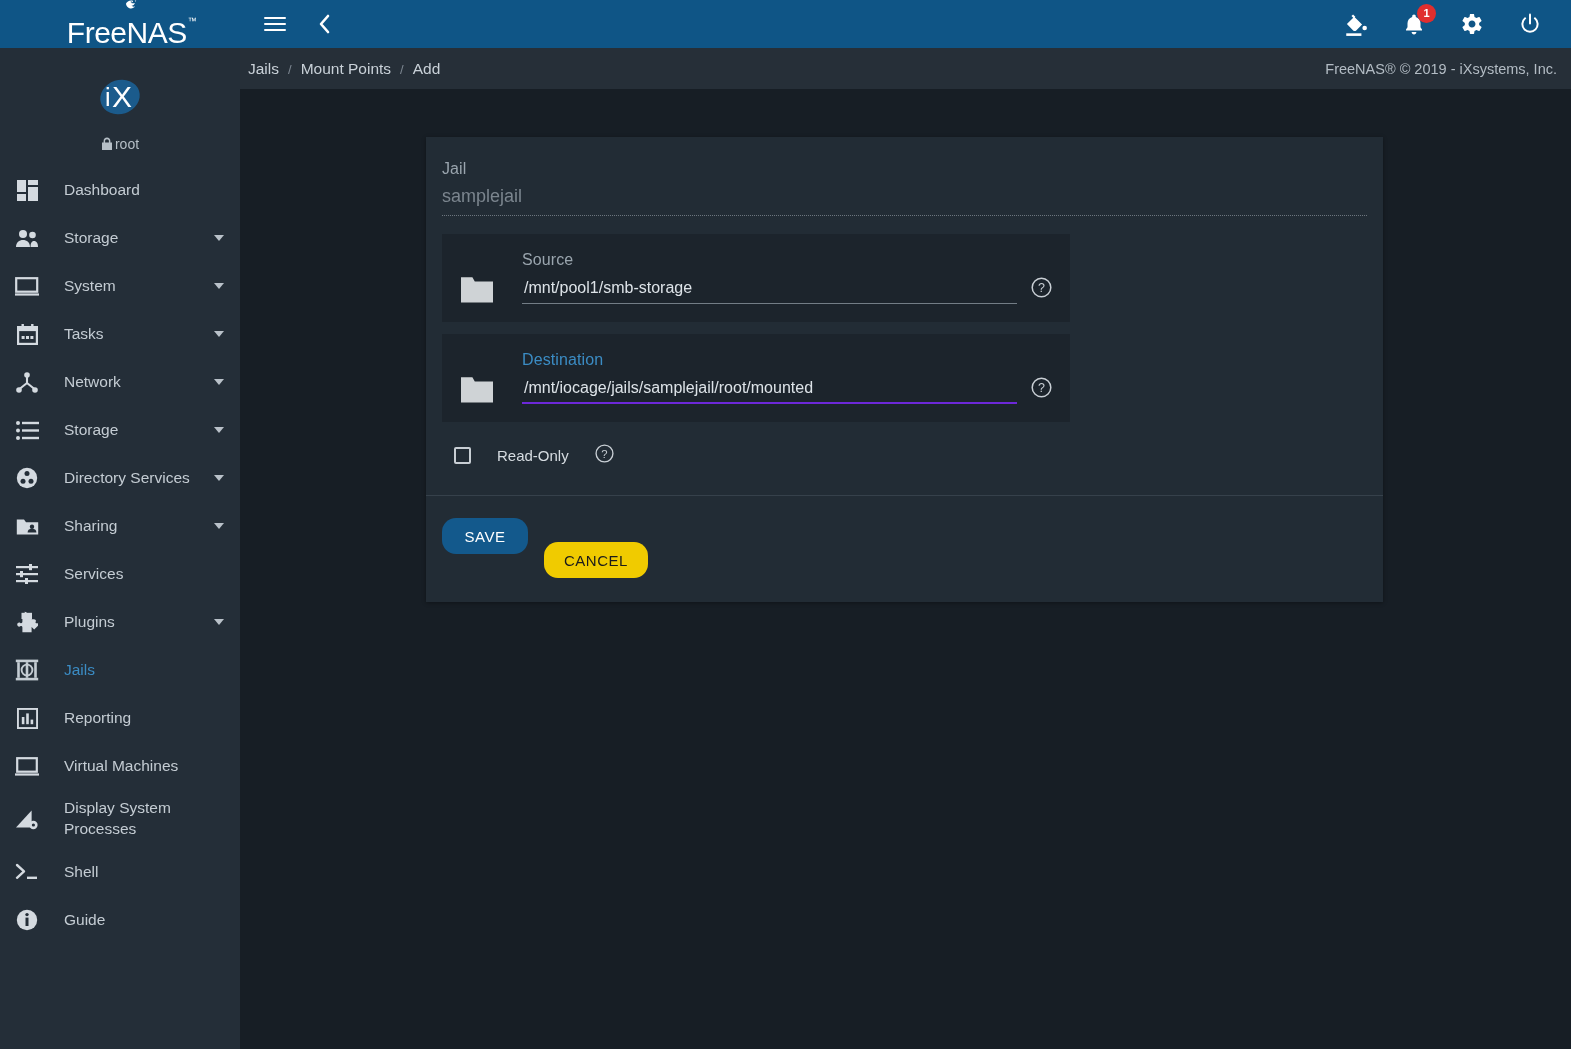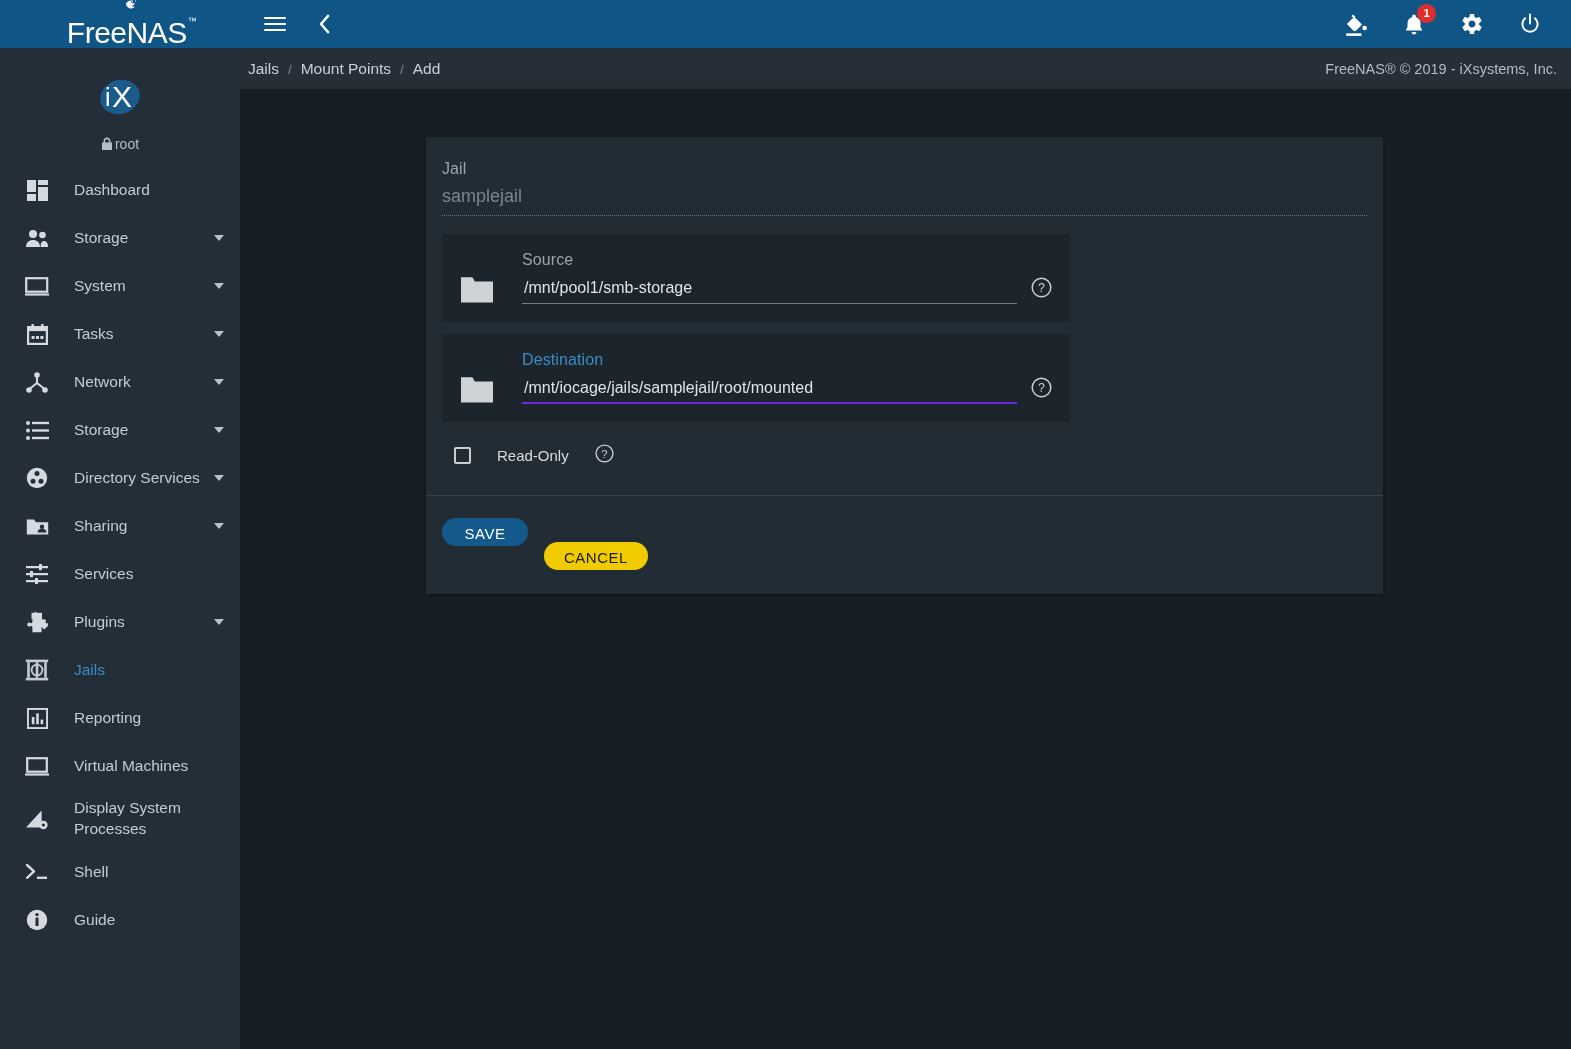--- a/index.html
+++ b/index.html
@@ -101,21 +101,21 @@
     color: #b6bfc7;
     font-size: 14px;
     text-align: center;
   }
   #user-row .lock-icon { display: block; }
 
   .nav-list { list-style: none; margin: 0; padding: 0; }
   .nav-item {
     display: flex; align-items: center;
     height: 48px;
-    padding: 0 16px 0 20px;
+    padding: 0 16px 0 10px;
     cursor: pointer;
     color: #c4ccd3;
     position: relative;
   }
   .nav-item.tall { height: 58px; }
   .nav-item .nav-icon {
     width: 34px; min-width: 34px;
     display: flex; align-items: center; justify-content: center;
     color: #d4dae0;
     margin-right: 20px;
@@ -268,21 +268,21 @@
   #btn-row {
     padding: 22px 0 24px 16px;
     display: flex; gap: 16px;
   }
   .btn {
     border: none;
     font-family: "Liberation Sans", sans-serif;
     font-size: 15px;
     letter-spacing: 0.5px;
     padding: 7px 20px;
-    height: 28px;
+    height: 36px;
     cursor: pointer;
     border-radius: 14px;
   }
   #save-btn { background: #13598c; color: #ffffff; min-width: 86px; }
   #cancel-btn { background: #f0cb00; color: #1b1b1b; min-width: 86px; margin-top: 24px; }
 </style>
 </head>
 <body>
 
 <div id="topbar">

